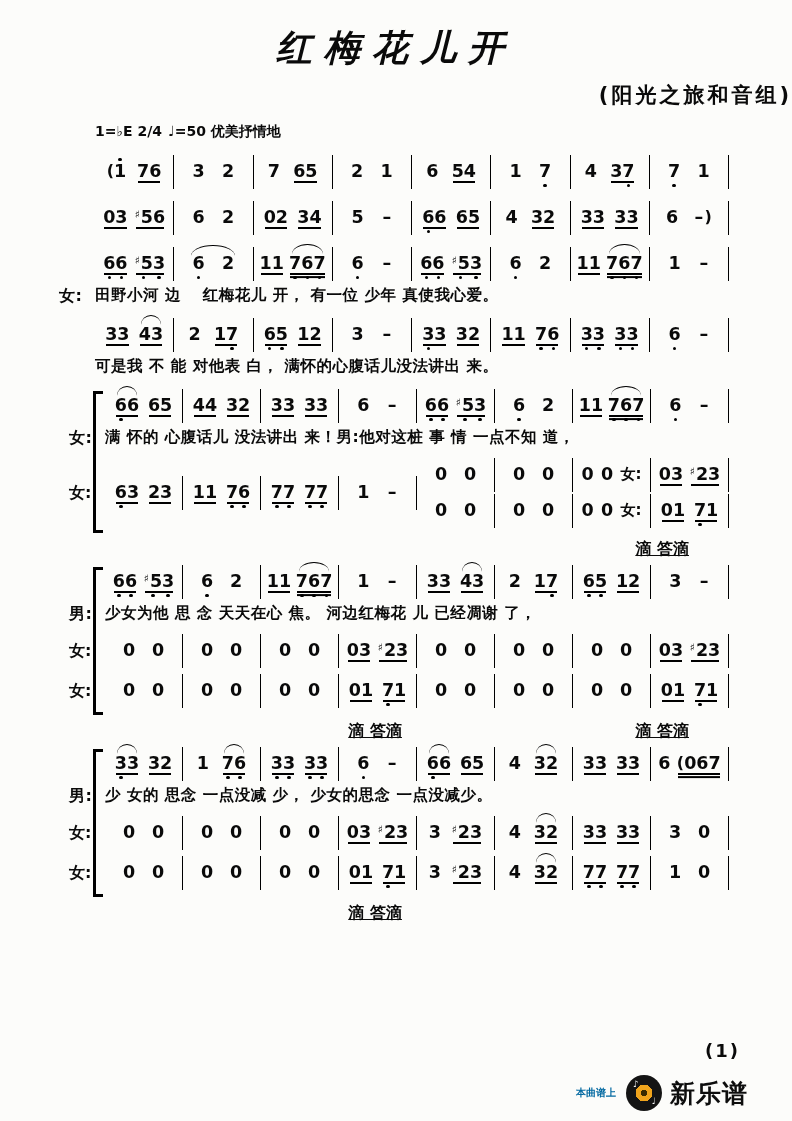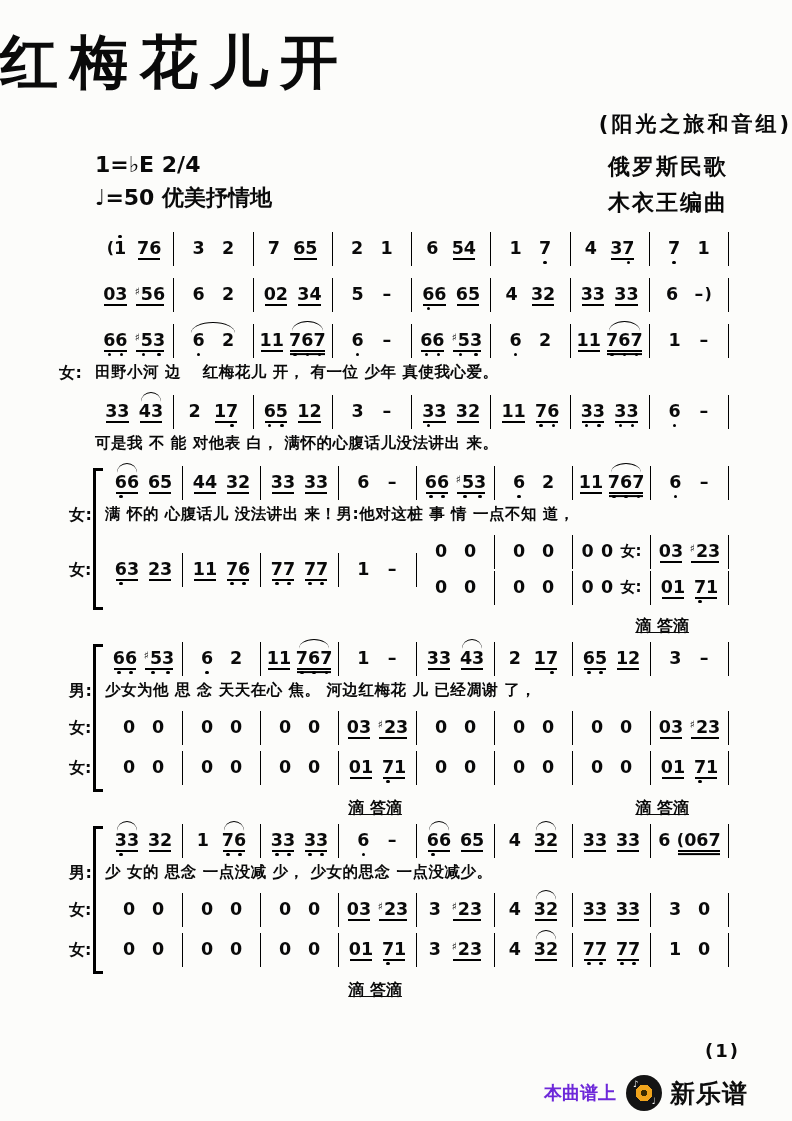--- a/index.html
+++ b/index.html
@@ -5,26 +5,27 @@
   html,body{margin:0;padding:0;}
   body{
     width:792px;height:1121px;box-sizing:border-box;overflow:hidden;
     background:#fcfcfa;color:#0a0a0a;
     font-family:"DejaVu Sans","Liberation Sans",sans-serif;
     position:relative;
   }
   .page{padding-top:24px;}
   
   .title{
-    text-align:left;font-size:58px;font-weight:700;letter-spacing:12px;
+    text-align:center;font-size:36px;font-weight:700;letter-spacing:12px;
     font-family:"DejaVu Serif","Liberation Serif",serif;
+    font-style:italic;
   }
   .subtitle{text-align:right;font-size:21px;font-weight:700;letter-spacing:3px;margin-top:8px;}
   .meta{display:flex;justify-content:space-between;margin:14px 64px 6px 95px;}
-  .meta .col{display:flex;flex-direction:column;gap:6px;font-size:22px;font-weight:700;}
+  .meta .col{display:flex;flex-direction:row;gap:6px;font-size:14px;font-weight:700;}
   .meta .col.r{text-align:right;letter-spacing:2px;}
   
   .score{margin:14px 63px 0 95px;}
   .sys{position:relative;margin-bottom:12px;}
   .sys.braced{padding-left:10px;}
   .brace{position:absolute;left:-2px;top:2px;bottom:20px;width:6px;border-left:3.5px solid #000;}
   .brace::before,.brace::after{content:'';position:absolute;left:-3.5px;width:10px;height:3px;background:#000;}
   .brace::before{top:0;}
   .brace::after{bottom:0;}
   .part{position:relative;}
@@ -53,42 +54,38 @@
   .lyr{position:relative;font-size:15.5px;line-height:21px;font-weight:600;letter-spacing:0.5px;margin:-2px 0 10px;white-space:nowrap;}
   .split{display:flex;margin-bottom:4px;}
   .split .half{width:50%;display:flex;flex-direction:column;justify-content:center;gap:2px;}
   .split .half .mrow{margin-bottom:0;}
   .subs{position:relative;height:21px;margin-bottom:2px;}
   .subs .echo{position:absolute;top:7px;font-size:16px;font-weight:700;white-space:nowrap;text-decoration:underline;}
   
   .footer{position:absolute;right:44px;bottom:10px;text-align:right;}
   .pagenum{font-size:18px;font-weight:700;margin:0 8px 14px 0;letter-spacing:2px;}
   .wm{display:flex;align-items:center;justify-content:flex-end;gap:8px;}
-  .wm-pre{font-size:18px;font-weight:600;color:#6d28d9;margin-right:2px;}
+  .wm-pre{font-size:10px;font-weight:600;color:#0369a1;margin-right:2px;}
   .vinyl{position:relative;width:36px;height:36px;border-radius:50%;display:inline-block;
     background:radial-gradient(circle at 50% 50%, #3a2a00 0 3px, #f0a41c 3px 8.5px, #141414 8.5px 18px);}
   .vinyl i{position:absolute;color:#fff;font-style:normal;font-size:9px;line-height:9px;}
   .vinyl .n1{top:5px;left:7px;}
   .vinyl .n2{bottom:5px;right:6px;}
   .wm-brand{font-size:25px;font-weight:900;letter-spacing:1px;color:#0d0d0d;}
 </style>
 </head>
 <body>
 
 <div class="page">
   <div class="title">红梅花儿开</div>
   <div class="subtitle">(阳光之旅和音组)</div>
   <div class="meta">
     <div class="col">
       <span>1=♭E 2/4</span>
       <span>♩=50 优美抒情地</span>
-    </div>
-    <div class="col r">
-      <span>俄罗斯民歌</span>
-      <span>木衣王编曲</span>
     </div>
   </div>
 
   <div class="score" id="score">
       <div class="sys">
         <div class="part">
           <div class="mrow">
             <span class="measure">
               <span class="unit">
                 <span class="paren">(</span>

